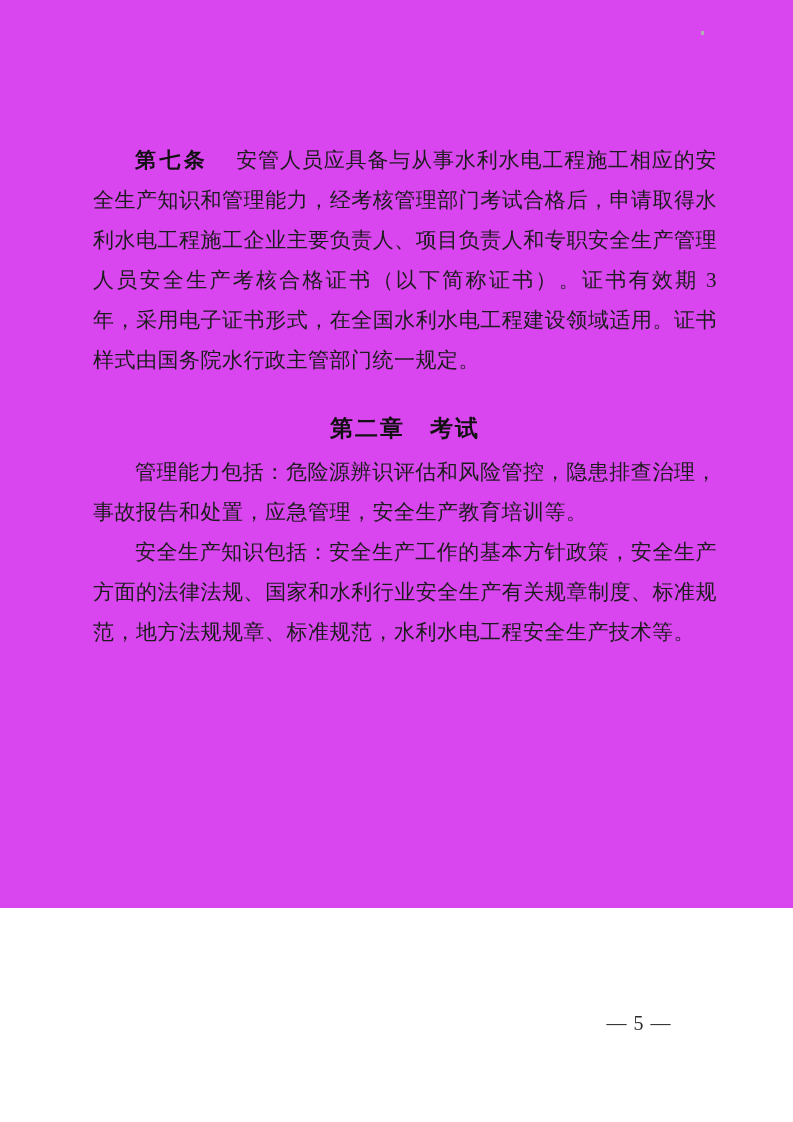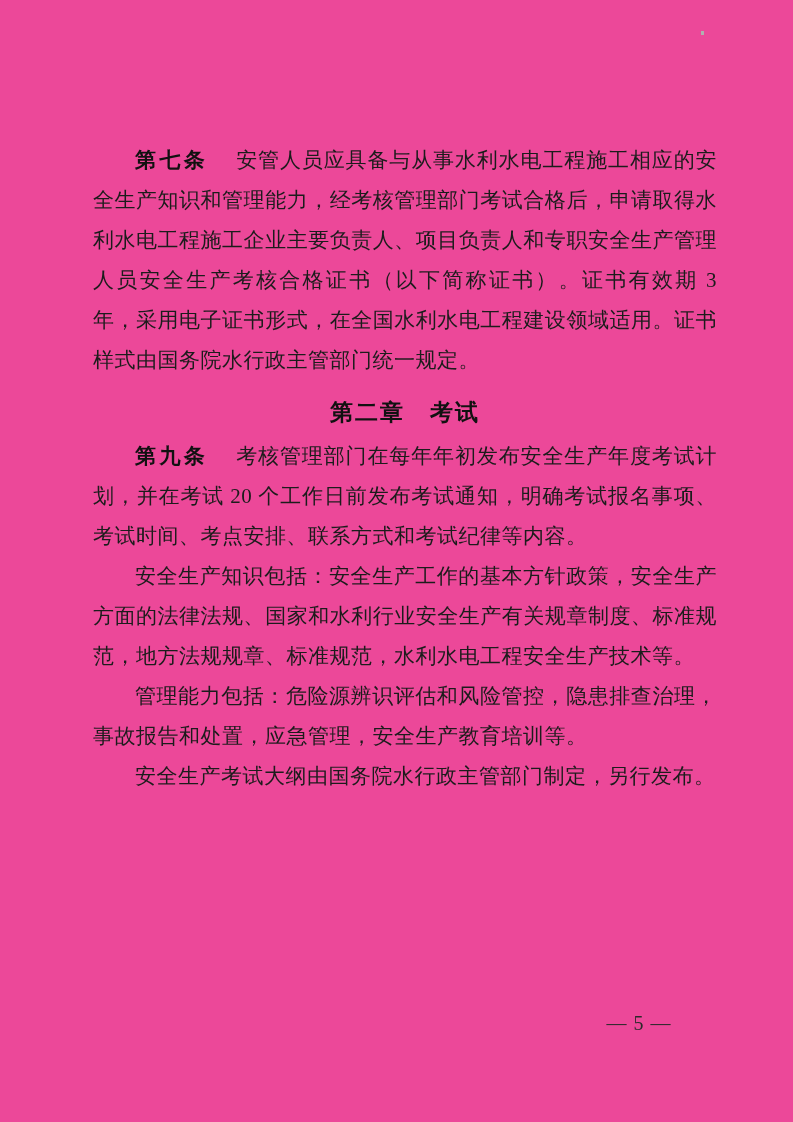--- a/index.html
+++ b/index.html
@@ -10,22 +10,22 @@
   body {
     width: 793px;
     height: 1122px;
     position: relative;
     overflow: hidden;
     font-family: "Liberation Serif", "DejaVu Serif", serif;
   }
   .page {
     position: absolute;
     left: 0; top: 0;
-    width: 793px; height: 1122px;
-    background: #ec4899;
+    width: 793px; height: 908px;
+    background: #d946ef;
   }
   .content {
     position: absolute;
     left: 93px;
     top: 140px;
     width: 624px;
     color: #1c1c1c;
   }
   .para {
     margin: 0;
@@ -38,21 +38,21 @@
     color: #1c1c1c;
   }
   .article-label {
     font-weight: bold;
     font-family: "Liberation Sans", "DejaVu Sans", sans-serif;
     letter-spacing: 3px;
     margin-right: 28px;
     color: #111111;
   }
   .chapter-heading {
-    margin: 12px 0 4px 0;
+    margin: 28px 0 4px 0;
     font-size: 23px;
     line-height: 40px;
     font-weight: bold;
     font-family: "Liberation Sans", "DejaVu Sans", sans-serif;
     text-align: center;
     letter-spacing: 2px;
     color: #111111;
   }
   .page-number {
     position: absolute;
@@ -81,26 +81,24 @@
 
   <div class="scan-speck"></div>
 
   <div class="content">
 
     <p class="para"><span class="article-label">第七条</span><span>安管人员应具备与从事水利水电工程施工相应的安全生产知识和管理能力，经考核管理部门考试合格后，申请取得水利水电工程施工企业主要负责人、项目负责人和专职安全生产管理人员安全生产考核合格证书（以下简称证书）。证书有效期 3 年，采用电子证书形式，在全国水利水电工程建设领域适用。证书样式由国务院水行政主管部门统一规定。</span></p>
 
 
     <h2 class="chapter-heading">第二章　考试</h2>
 
-    <p class="para"><span class="article-label">第九条</span><span>考核管理部门在每年年初发布安全生产年度考试计划，并在考试 20 个工作日前发布考试通知，明确考试报名事项、考试时间、考点安排、联系方式和考试纪律等内容。</span></p>
 
+
+    <p class="para"><span>管理能力包括：危险源辨识评估和风险管控，隐患排查治理，事故报告和处置，应急管理，安全生产教育培训等。</span></p>
 
     <p class="para"><span>安全生产知识包括：安全生产工作的基本方针政策，安全生产方面的法律法规、国家和水利行业安全生产有关规章制度、标准规范，地方法规规章、标准规范，水利水电工程安全生产技术等。</span></p>
 
-    <p class="para"><span>管理能力包括：危险源辨识评估和风险管控，隐患排查治理，事故报告和处置，应急管理，安全生产教育培训等。</span></p>
-
-    <p class="para"><span>安全生产考试大纲由国务院水行政主管部门制定，另行发布。</span></p>
 
   </div>
 
   <div class="page-number">— 5 —</div>
 
 </div>
 
 </body></html>

